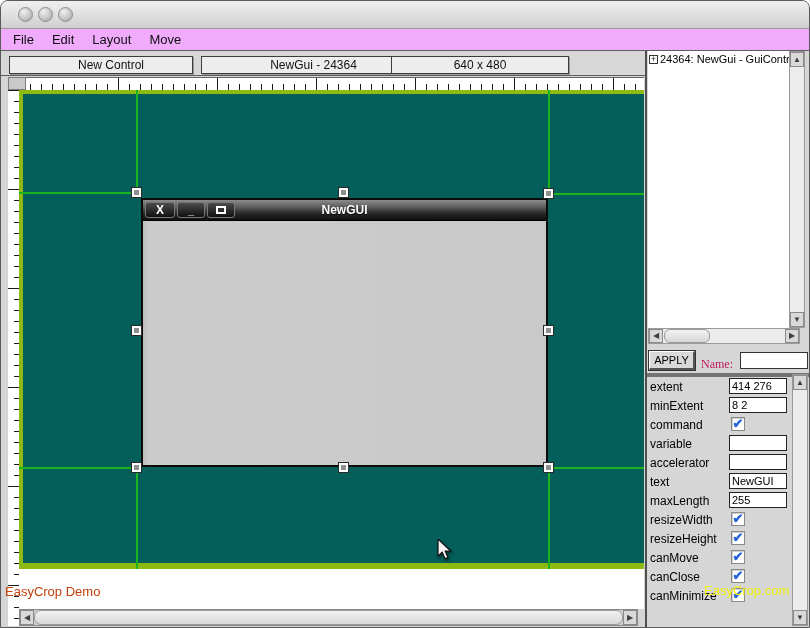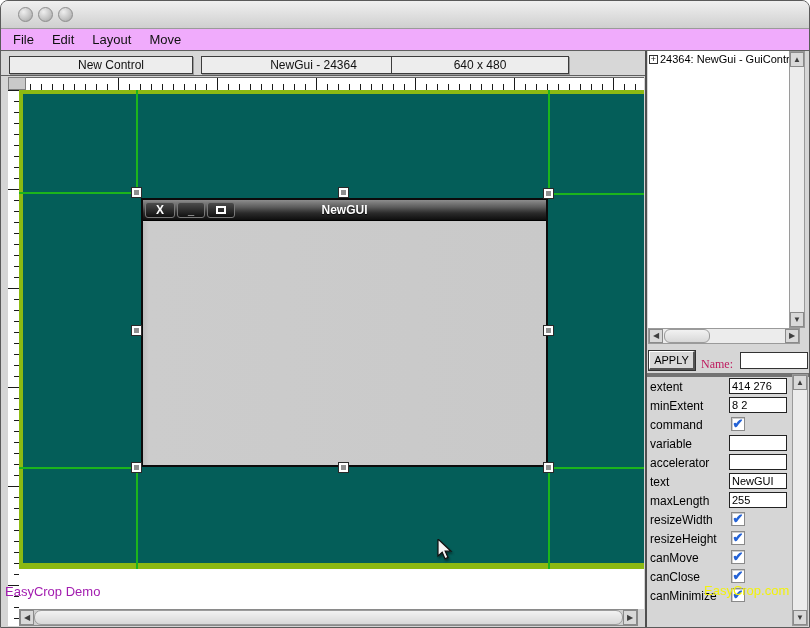--- a/index.html
+++ b/index.html
@@ -67,21 +67,21 @@
     color:#fff; font-size:12px; font-weight:bold; text-shadow:0 1px 1px #000; }
   .dwin-body { position:absolute; left:0; right:0; top:22px; bottom:0;
     background:linear-gradient(90deg,#bdbdbd 0,#CCCCCC 6px,#C9C9C9); }
 
   
   .handle { position:absolute; width:9px; height:9px; background:#8F8F8F;
     border:2px solid #FFF; outline:1px solid #2a2a2a; z-index:5; }
 
   
   .bottom-white { position:absolute; left:18px; top:568px; width:625px; height:40px; background:#FFF; }
-  .wm-demo { position:absolute; left:4px; top:583px; font-size:13px; color:#a21caf; z-index:6; }
+  .wm-demo { position:absolute; left:4px; top:583px; font-size:13px; color:#c2410c; z-index:6; }
   .hscroll { position:absolute; left:18px; top:608px; width:619px; height:17px;
     background:#CFCFCF; border:1px solid #8a8a8a; z-index:4; }
   .sb-btn { position:absolute; background:#D9D9D9; border:1px solid #8a8a8a; color:#3f3f3f;
     font-size:8px; line-height:1; display:flex; align-items:center; justify-content:center; }
   .hscroll .left  { left:0; top:0; width:14px; height:15px; }
   .hscroll .right { right:0; top:0; width:14px; height:15px; }
   .hscroll .thumb { position:absolute; left:14px; top:0; width:589px; height:15px; border-radius:7px;
     background:linear-gradient(#F2F2F2,#D8D8D8); border:1px solid #9b9b9b; }
 
   .divider { position:absolute; left:644px; top:50px; width:2px; height:578px; background:#4f4f4f; z-index:6; }

